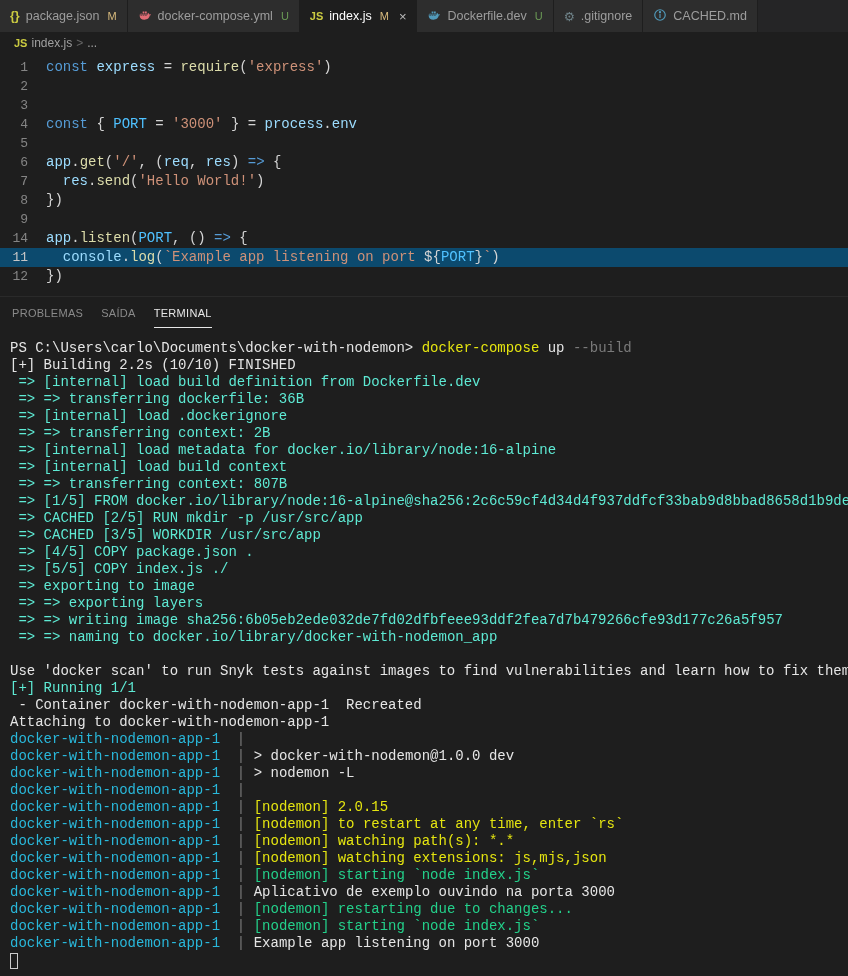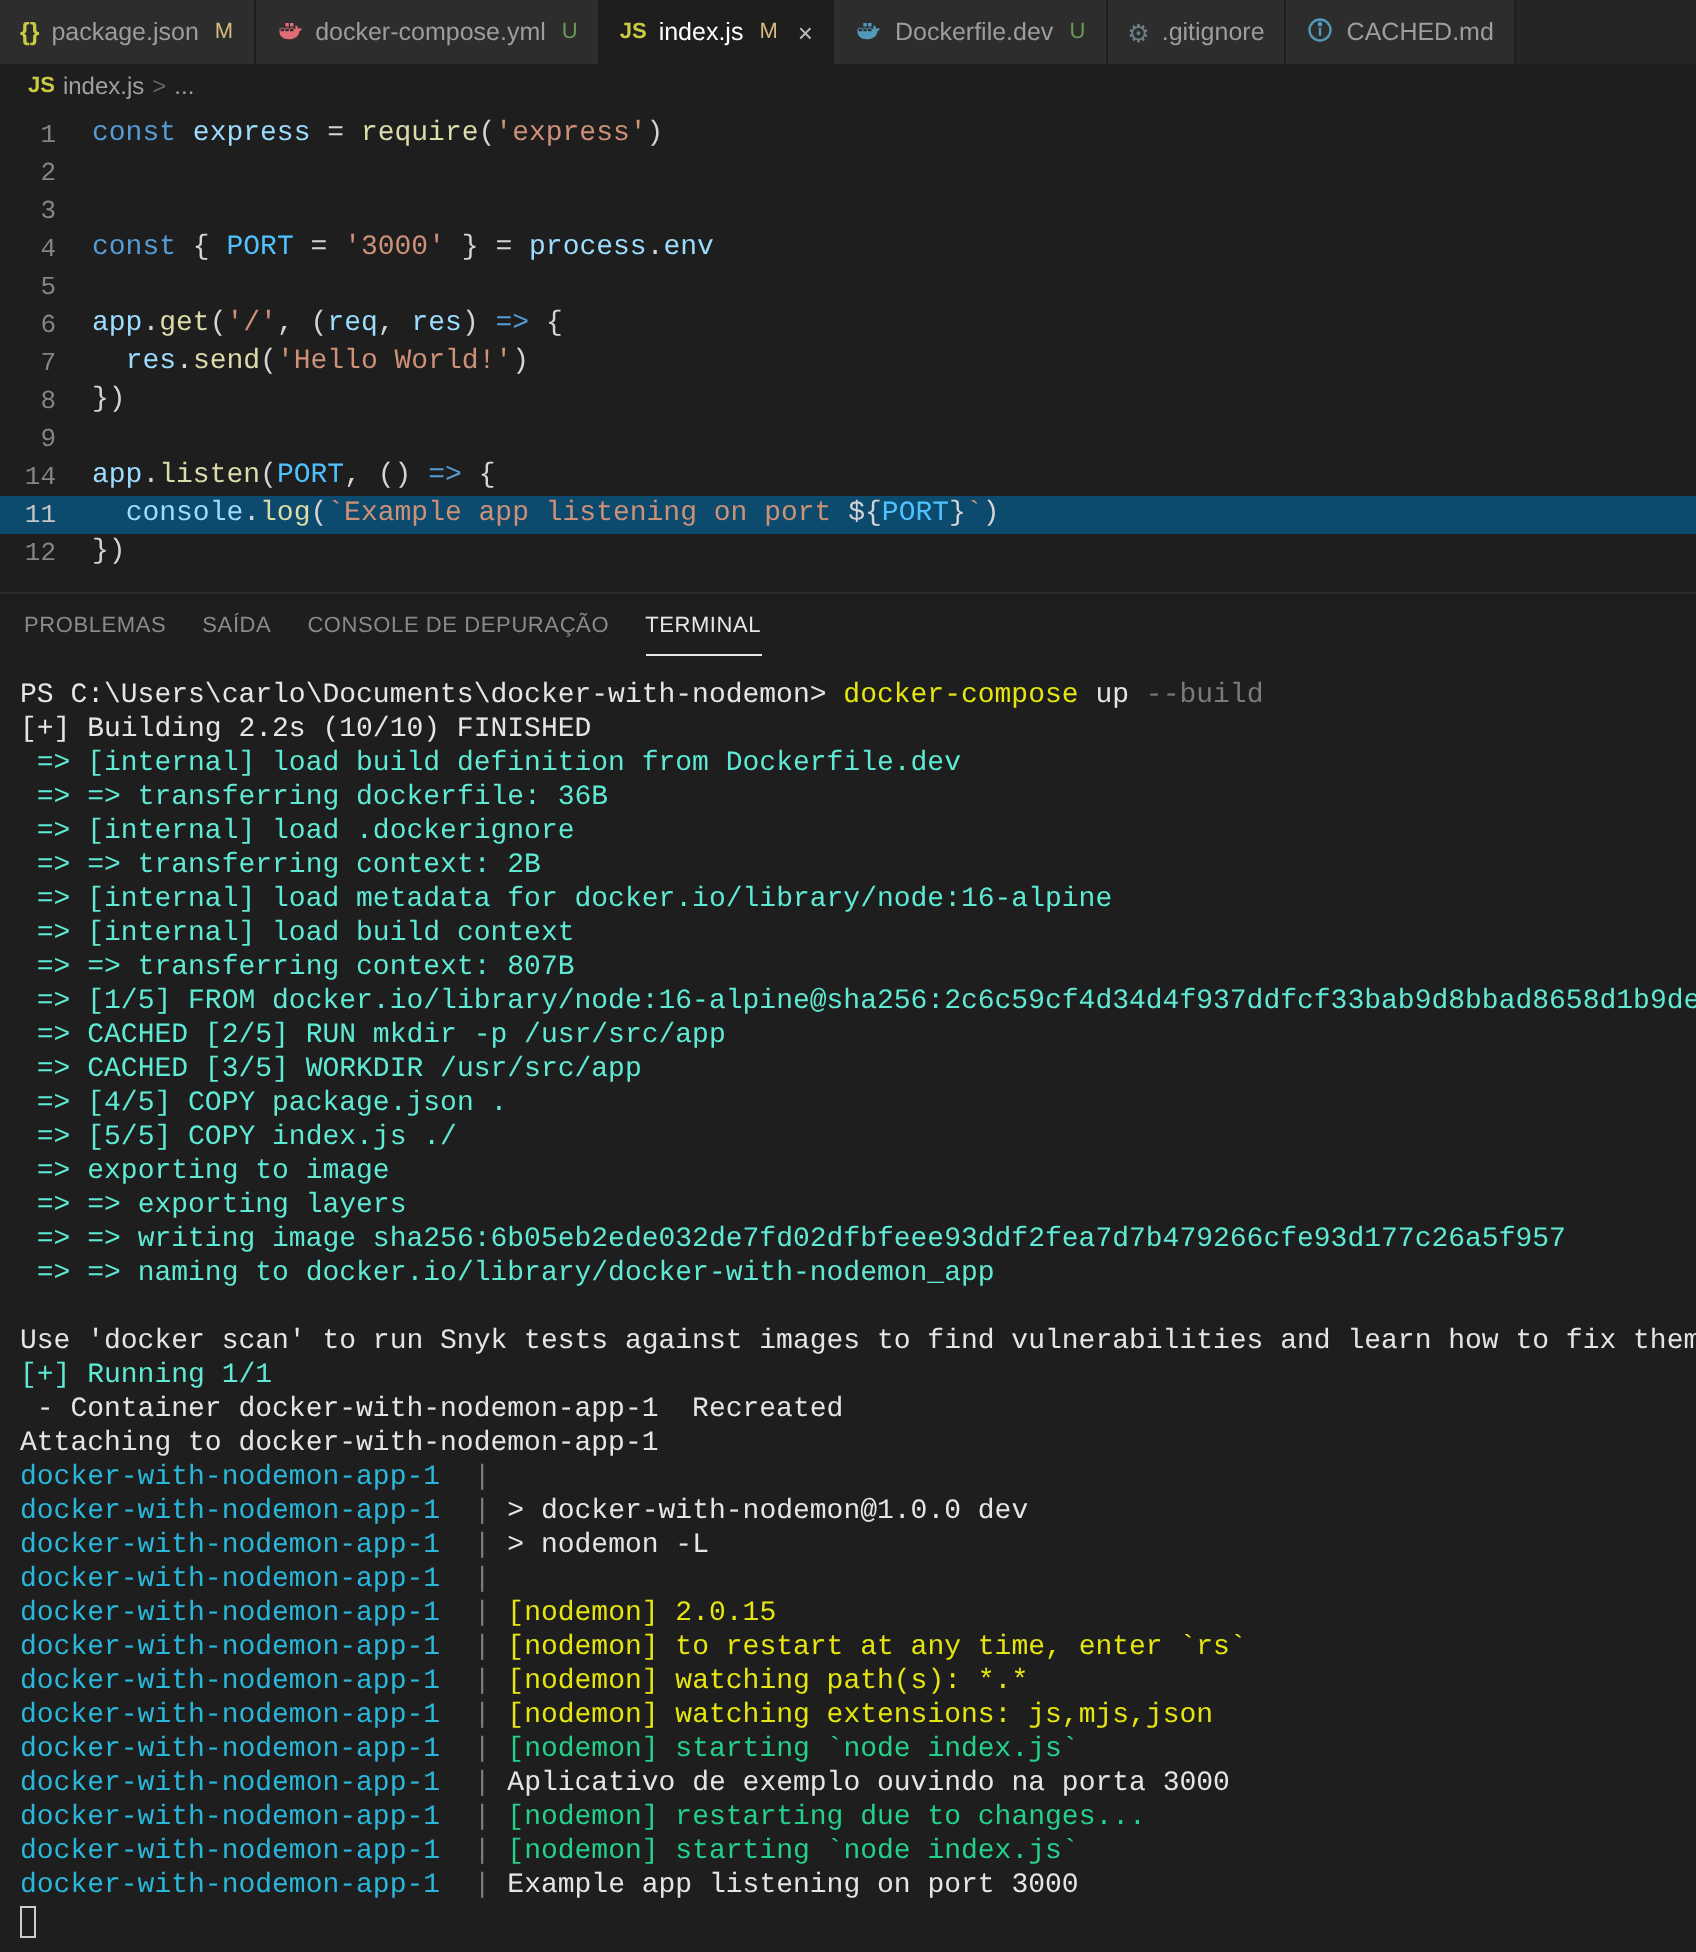--- a/index.html
+++ b/index.html
@@ -222,17 +222,16 @@
     </div>
     <div class="line">
       <div class="gutter">12</div>
       <div class="code"><span class="punct">})</span></div>
     </div>
   </div>
 
 <div class="panel-tabs" id="panel-tabs">
     <div class="panel-tab">PROBLEMAS</div>
     <div class="panel-tab">SAÍDA</div>
-    <div class="panel-tab">CONSOLE DE DEPURAÇÃO</div>
     <div class="panel-tab active">TERMINAL</div>
   </div>
 
 <div class="terminal" id="terminal-container"><div><span class="t-white">PS C:\Users\carlo\Documents\docker-with-nodemon&gt; </span><span class="t-yellow">docker-compose</span> <span class="t-white">up</span> <span class="t-gray">--build</span></div><div><span class="t-white">[+] Building 2.2s (10/10) FINISHED</span></div><div> <span class="t-blue">=&gt; [internal] load build definition from Dockerfile.dev</span></div><div> <span class="t-blue">=&gt; =&gt; transferring dockerfile: 36B</span></div><div> <span class="t-blue">=&gt; [internal] load .dockerignore</span></div><div> <span class="t-blue">=&gt; =&gt; transferring context: 2B</span></div><div> <span class="t-blue">=&gt; [internal] load metadata for docker.io/library/node:16-alpine</span></div><div> <span class="t-blue">=&gt; [internal] load build context</span></div><div> <span class="t-blue">=&gt; =&gt; transferring context: 807B</span></div><div> <span class="t-blue">=&gt; [1/5] FROM docker.io/library/node:16-alpine@sha256:2c6c59cf4d34d4f937ddfcf33bab9d8bbad8658d1b9de7b97622566a52167f2b</span></div><div> <span class="t-blue">=&gt; CACHED [2/5] RUN mkdir -p /usr/src/app</span></div><div> <span class="t-blue">=&gt; CACHED [3/5] WORKDIR /usr/src/app</span></div><div> <span class="t-blue">=&gt; [4/5] COPY package.json .</span></div><div> <span class="t-blue">=&gt; [5/5] COPY index.js ./</span></div><div> <span class="t-blue">=&gt; exporting to image</span></div><div> <span class="t-blue">=&gt; =&gt; exporting layers</span></div><div> <span class="t-blue">=&gt; =&gt; writing image sha256:6b05eb2ede032de7fd02dfbfeee93ddf2fea7d7b479266cfe93d177c26a5f957</span></div><div> <span class="t-blue">=&gt; =&gt; naming to docker.io/library/docker-with-nodemon_app</span></div><div>&nbsp;</div><div><span class="t-white">Use 'docker scan' to run Snyk tests against images to find vulnerabilities and learn how to fix them</span></div><div><span class="t-blue">[+] Running 1/1</span></div><div><span class="t-white"> - Container docker-with-nodemon-app-1  Recreated</span></div><div><span class="t-white">Attaching to docker-with-nodemon-app-1</span></div><div><span class="t-brcyan">docker-with-nodemon-app-1</span>  <span class="t-gray">|</span> </div><div><span class="t-brcyan">docker-with-nodemon-app-1</span>  <span class="t-gray">|</span> <span class="t-white">&gt; docker-with-nodemon@1.0.0 dev</span></div><div><span class="t-brcyan">docker-with-nodemon-app-1</span>  <span class="t-gray">|</span> <span class="t-white">&gt; nodemon -L</span></div><div><span class="t-brcyan">docker-with-nodemon-app-1</span>  <span class="t-gray">|</span> </div><div><span class="t-brcyan">docker-with-nodemon-app-1</span>  <span class="t-gray">|</span> <span class="t-yellow">[nodemon] 2.0.15</span></div><div><span class="t-brcyan">docker-with-nodemon-app-1</span>  <span class="t-gray">|</span> <span class="t-yellow">[nodemon] to restart at any time, enter `rs`</span></div><div><span class="t-brcyan">docker-with-nodemon-app-1</span>  <span class="t-gray">|</span> <span class="t-yellow">[nodemon] watching path(s): *.*</span></div><div><span class="t-brcyan">docker-with-nodemon-app-1</span>  <span class="t-gray">|</span> <span class="t-yellow">[nodemon] watching extensions: js,mjs,json</span></div><div><span class="t-brcyan">docker-with-nodemon-app-1</span>  <span class="t-gray">|</span> <span class="t-green">[nodemon] starting `node index.js`</span></div><div><span class="t-brcyan">docker-with-nodemon-app-1</span>  <span class="t-gray">|</span> <span class="t-white">Aplicativo de exemplo ouvindo na porta 3000</span></div><div><span class="t-brcyan">docker-with-nodemon-app-1</span>  <span class="t-gray">|</span> <span class="t-green">[nodemon] restarting due to changes...</span></div><div><span class="t-brcyan">docker-with-nodemon-app-1</span>  <span class="t-gray">|</span> <span class="t-green">[nodemon] starting `node index.js`</span></div><div><span class="t-brcyan">docker-with-nodemon-app-1</span>  <span class="t-gray">|</span> <span class="t-white">Example app listening on port 3000</span></div><div><span class="term-cursor"></span></div></div>
 
 </body></html>

